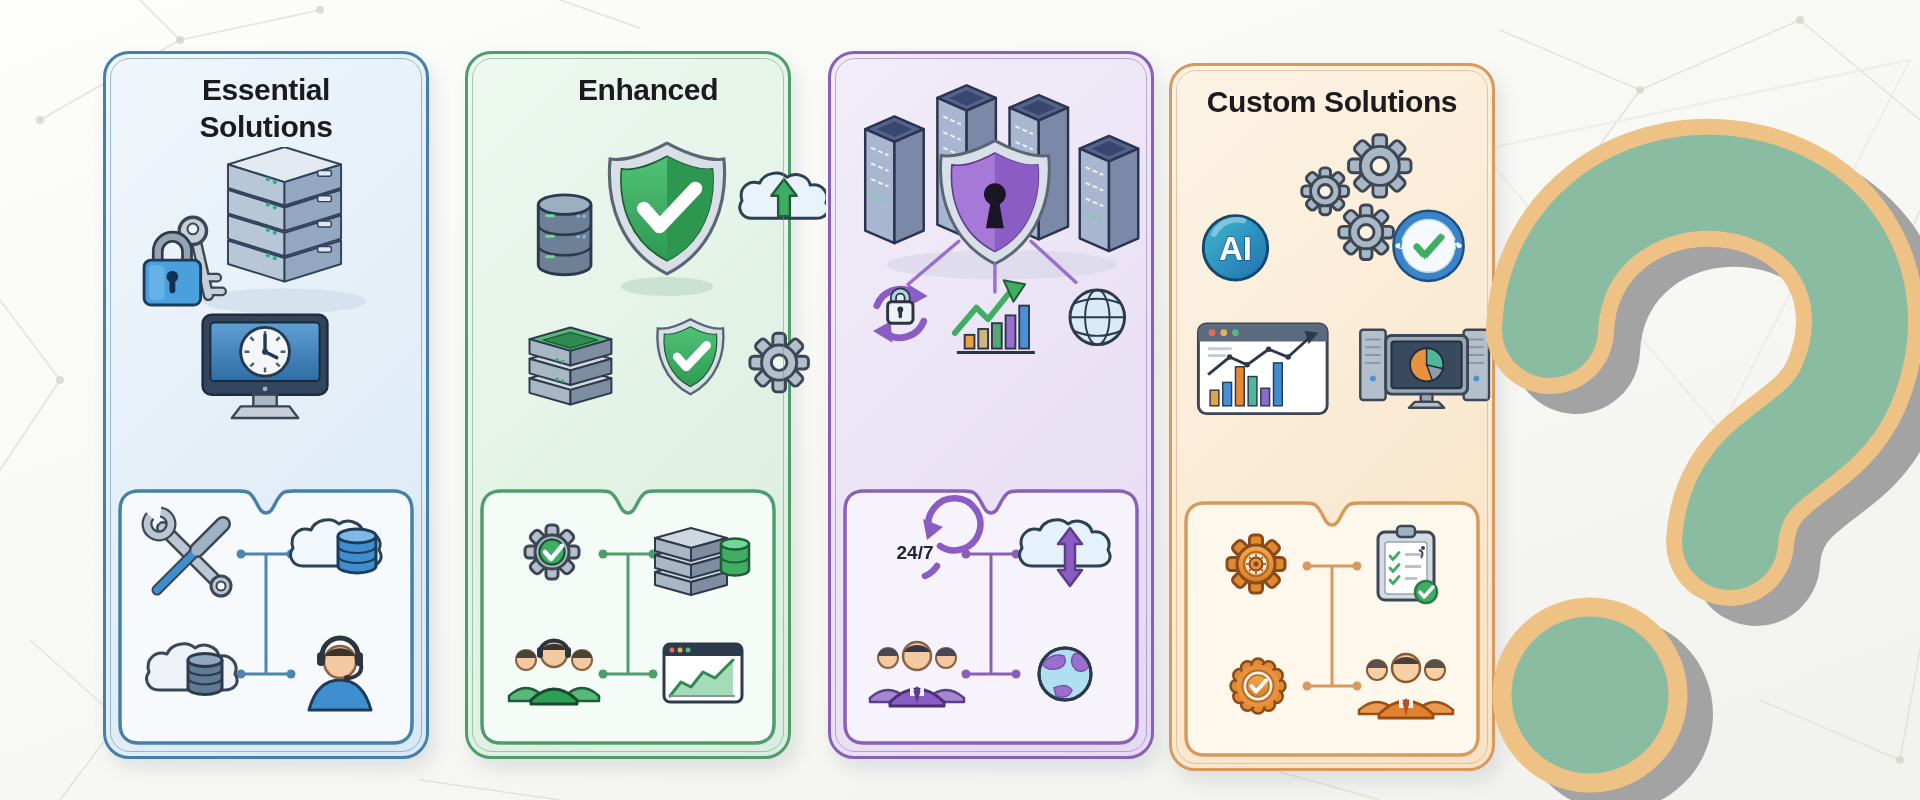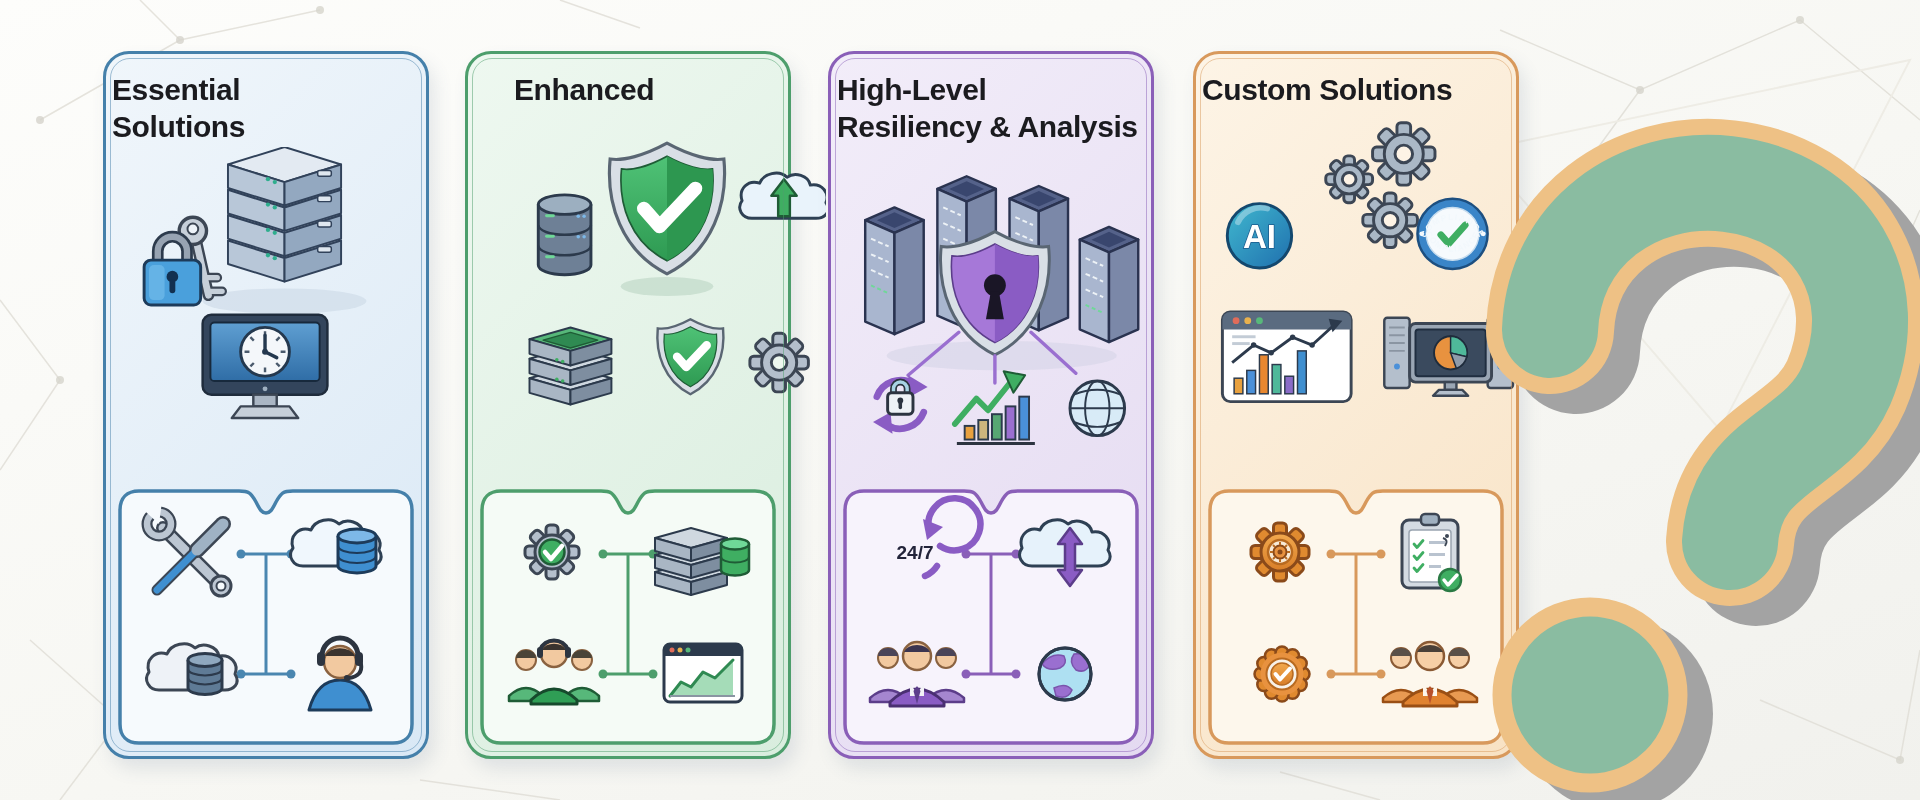--- a/index.html
+++ b/index.html
@@ -7,22 +7,22 @@
          background:linear-gradient(160deg,#fdfdfb 0%,#f7f7f3 55%,#f1f1ed 100%);}
   .bg-net{position:absolute;inset:0;z-index:0;}
   .card{position:absolute;top:51px;width:326px;height:708px;box-sizing:border-box;
         border:3px solid var(--ac);border-radius:26px;z-index:1;
         box-shadow:6px 10px 18px rgba(70,90,120,.13);}
   .card::after{content:"";position:absolute;inset:4px;border:1.5px solid var(--ac);
         opacity:.5;border-radius:20px;pointer-events:none;}
   .c1{left:103px;--ac:#4580aa;background:linear-gradient(135deg,#f0f6fb 0%,#d9e8f5 100%);}
   .c2{left:465px;--ac:#4d9e6c;background:linear-gradient(135deg,#eef8f0 0%,#d9edde 100%);padding-left:40px;}
   .c3{left:828px;--ac:#8a5fb8;background:linear-gradient(135deg,#f2edf9 0%,#e4daf1 100%);}
-  .c4{left:1193px;--ac:#d8995c;background:linear-gradient(135deg,#fdf4e6 0%,#f8e2c4 100%);}
-  .card-title{margin:18px 6px 0;font-size:30px;line-height:1.22;
+  .c4{left:1169px;--ac:#d8995c;background:linear-gradient(135deg,#fdf4e6 0%,#f8e2c4 100%);margin-top:12px;}
+  .card-title{margin:18px 6px 0;text-align:center;font-size:30px;line-height:1.22;
         font-weight:bold;color:#1b1b1f;letter-spacing:-.4px;}
   .art{display:block;margin:2px auto 0;width:318px;height:314px;}
   .panel{position:absolute;left:50%;transform:translateX(-50%);bottom:10px;width:298px;height:258px;}
   .qmark{position:absolute;inset:0;z-index:3;pointer-events:none;}
   svg text{font-family:"Liberation Sans",sans-serif;}
 </style>
 </head>
 <body>
 
 <div class="stage">
@@ -322,21 +322,20 @@
           <circle cx="201" cy="162" r="2.5" fill="#e8b14e"></circle>
           <circle cx="209" cy="162" r="2.5" fill="#57b87a"></circle>
       <path d="M191,208 L202,194 212,199 224,184 236,190 254,172 V208 Z" fill="#a5dcb8"></path>
       <path d="M191,208 L202,194 212,199 224,184 236,190 254,172" fill="none" stroke="#2f8a52" stroke-width="3" stroke-linecap="round" stroke-linejoin="round"></path>
       <line x1="191" y1="208" x2="256" y2="208" stroke="#8a95a2" stroke-width="2"></line>
     </g>
   </svg>
 </div>
 
 <div class="card c3">
-  <h2 class="card-title"><span>High-Level</span><br><span>Resiliency &amp; Analysis</span></h2>
   <svg class="art" viewBox="0 0 326 322">
     <ellipse cx="174" cy="214" rx="118" ry="15" fill="#d3d3e6" opacity=".55"></ellipse>
     <g stroke-linejoin="round">
       <g stroke="#2a3350" stroke-width="2.5">
         <polygon points="138,30 168,43 138,56 108,43" fill="#55628a"></polygon>
             <polygon points="108,43 138,56 138,186 108,173" fill="#a9b6cf"></polygon>
             <polygon points="138,56 168,43 168,173 138,186" fill="#7b88a8"></polygon>
         <polygon points="212,40 242,53 212,66 182,53" fill="#55628a"></polygon>
             <polygon points="182,53 212,66 212,188 182,175" fill="#a9b6cf"></polygon>
             <polygon points="212,66 242,53 242,175 212,188" fill="#7b88a8"></polygon>

